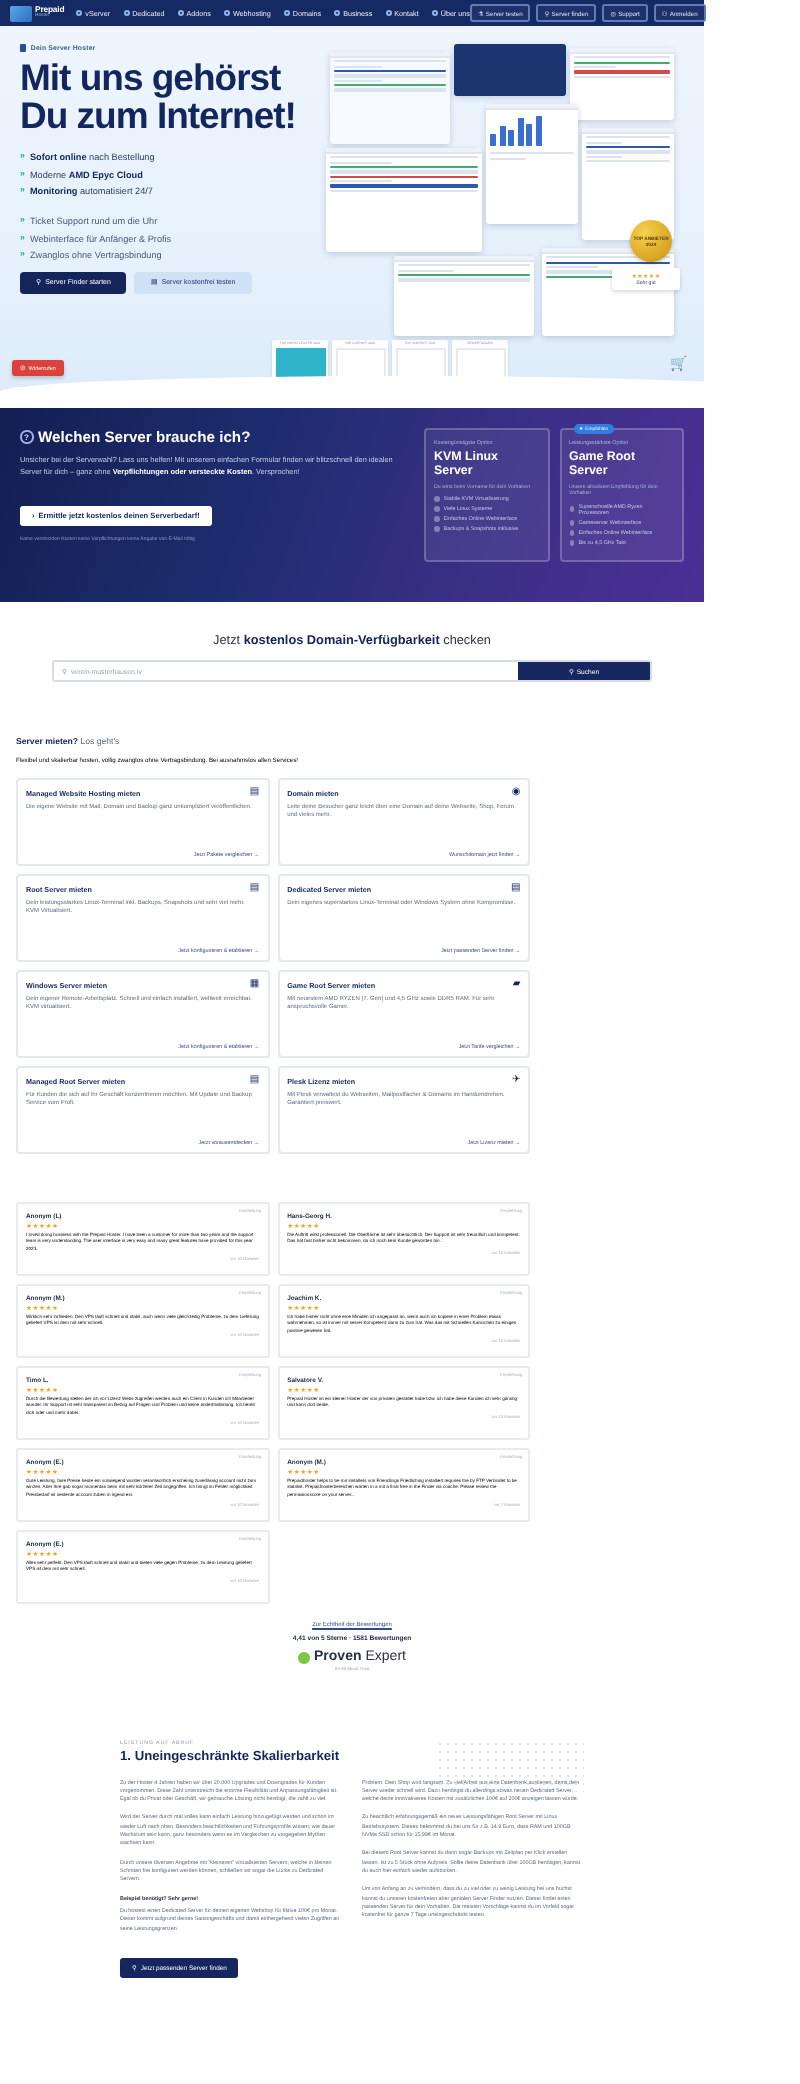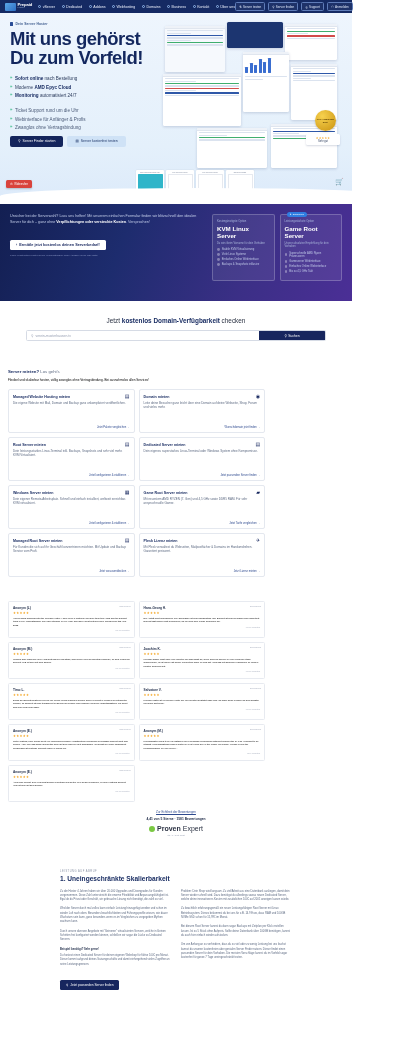--- a/index.html
+++ b/index.html
@@ -367,21 +367,21 @@
 
   <section class="hero">
     <div class="hero-inner">
       <div class="hero-left">
         <div class="eyebrow">
           <span class="ebox"></span>
           <span>Dein Server Hoster</span>
         </div>
         <h1 class="hero-title">
           <span>Mit uns gehörst</span><br>
-          <span>Du zum Vorfeld!</span>
+          <span>Du zum Internet!</span>
         </h1>
         <ul class="hero-list">
           <li>
             <span class="chev">»</span>
             <span><b>Sofort online</b><span> nach Bestellung</span></span>
           </li>
           <li>
             <span class="chev">»</span>
             <span><span>Moderne </span><b>AMD Epyc Cloud</b></span>
           </li>
@@ -523,20 +523,24 @@
           </div>
       </div>
       <div class="cart-icon">🛒</div>
       <div class="wave"></div>
     </div>
   </section>
 
   <section class="advisor">
     <div class="adv-row">
       <div class="adv-left">
+        <div class="adv-title">
+          <span class="qmark">?</span>
+          <span>Welchen Server brauche ich?</span>
+        </div>
         <div class="adv-text">
           <span>Unsicher bei der Serverwahl? Lass uns helfen! Mit unserem einfachen Formular finden wir blitzschnell den idealen Server für dich – ganz ohne </span><b>Verpflichtungen oder versteckte Kosten</b><span>. Versprochen!</span>
         </div>
         <div class="adv-btn">
           <span>›</span>
           <span>Ermittle jetzt kostenlos deinen Serverbedarf!</span>
         </div>
         <div class="adv-note">Keine versteckten Kosten keine Verpflichtungen keine Angabe von E-Mail nötig</div>
       </div>
       <div class="adv-right">

